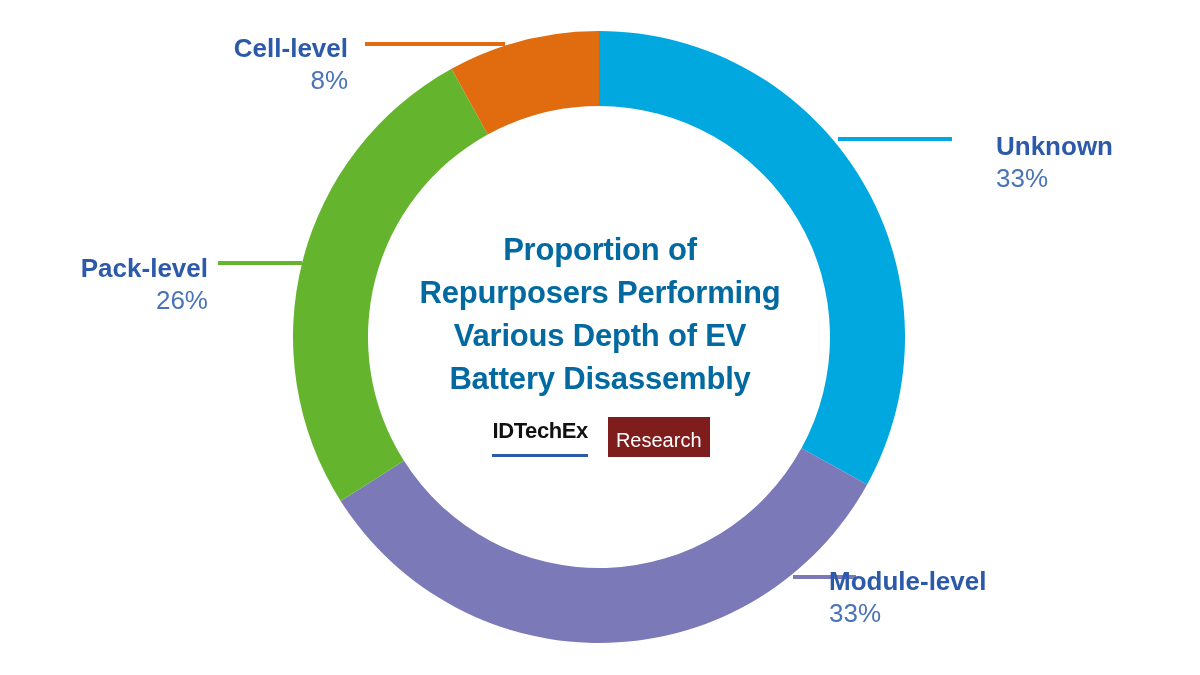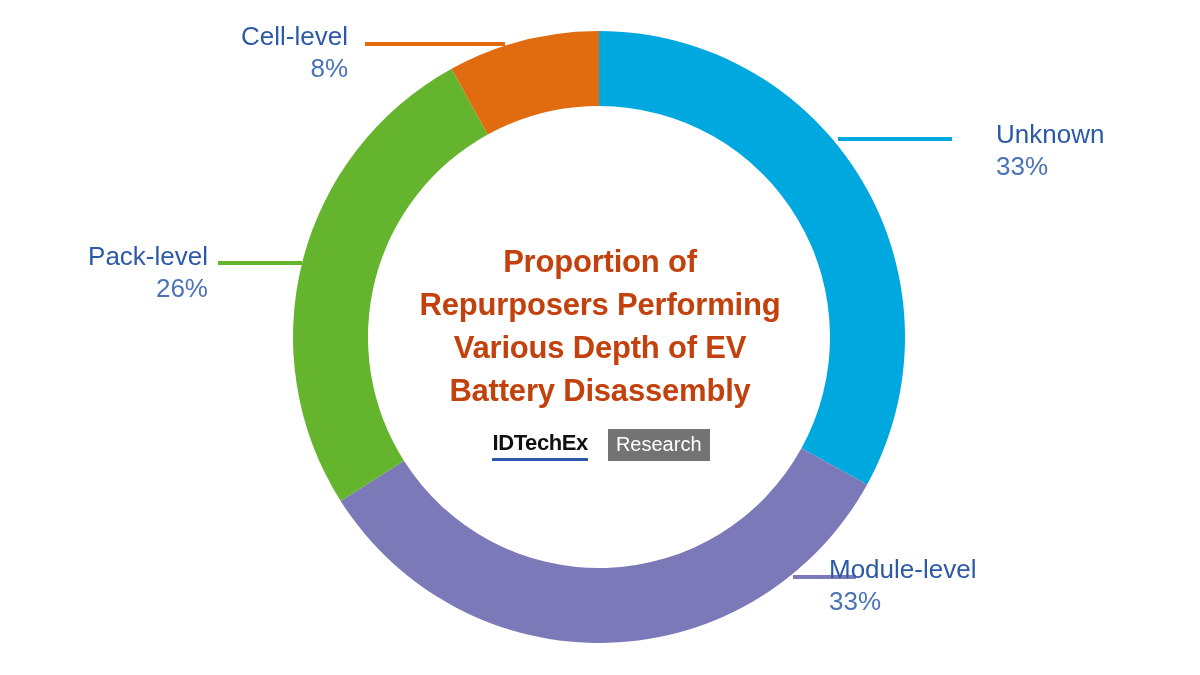--- a/index.html
+++ b/index.html
@@ -29,26 +29,26 @@
 
   
   .center-block {
     position: absolute;
     left: 380px;
     top: 228px;
     width: 440px;
     text-align: center;
   }
   .chart-title {
-    color: #c2410c;
+    color: #0369a1;
     font-weight: bold;
     font-size: 31px;
     line-height: 43px;
     letter-spacing: -0.2px;
-    margin: 12px;
+    margin: 0;
     white-space: pre-line;
     text-align: center;
   }
   
   .logo-row {
     margin-top: 17px;
     display: flex;
     align-items: stretch;
     justify-content: center;
     gap: 18px;
@@ -65,38 +65,39 @@
   .logo-idtechex::after {
     content: "";
     position: absolute;
     left: 2px;
     right: 2px;
     bottom: 0;
     height: 3px;
     background: #2C5AA8;
   }
   .logo-research {
-    background: #737373;
+    background: #7f1d1d;
     color: #ffffff;
     font-size: 20px;
     line-height: 27px;
-    padding: 2px 8px 3px 8px;
+    padding: 10px 8px 3px 8px;
     letter-spacing: 0px;
   }
 
   
   .callout {
     position: absolute;
   }
   .callout .cat {
     color: #2C5AA8;
-    font-weight: normal;
+    font-weight: bold;
     font-size: 26px;
     line-height: 32px;
     white-space: nowrap;
+    margin-top: 12px;
   }
   .callout .pct {
     color: #4A73B8;
     font-weight: normal;
     font-size: 26px;
     line-height: 32px;
     white-space: nowrap;
   }
   .callout.align-right { text-align: right; }
   .callout.align-left  { text-align: left; }

